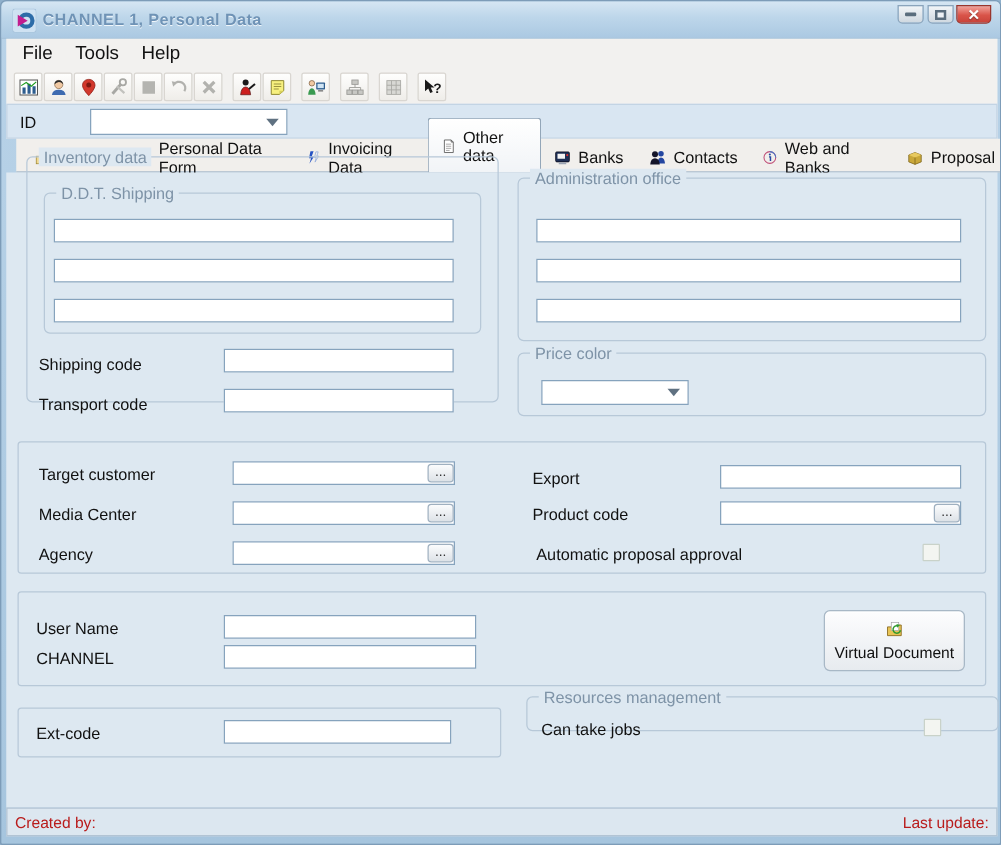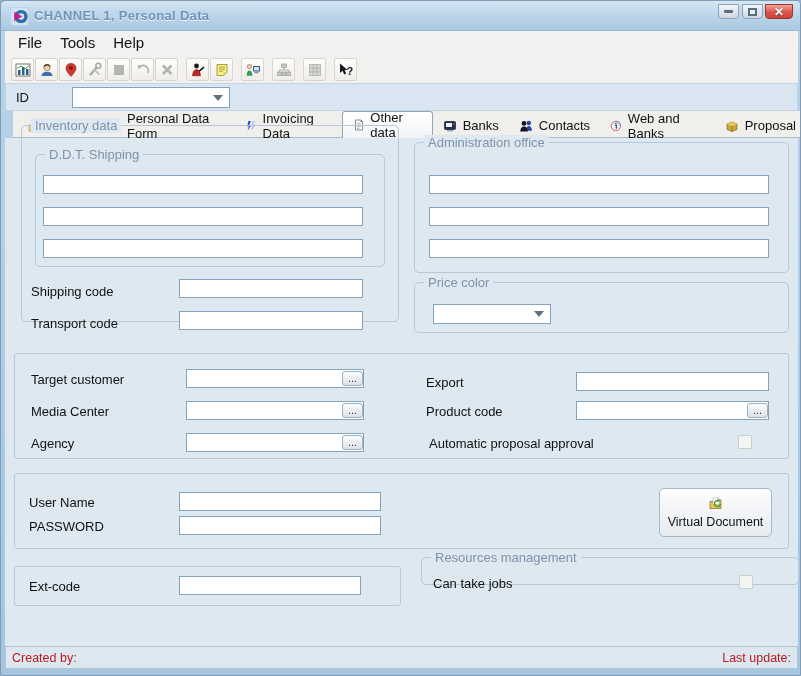--- a/index.html
+++ b/index.html
@@ -43,21 +43,21 @@
   .combo{ position:absolute; background:#fff; border:1px solid #86a3bd; }
   .combo .val{ position:absolute; left:4px; top:2px; font-size:13px; color:#222; }
   .combo .arrow{ position:absolute; right:6px; top:50%; margin-top:-3px; width:0; height:0;
     border-left:5px solid transparent; border-right:5px solid transparent; border-top:6px solid #5f7181; }
   .id-combo{ left:66px; top:3px; width:158px; height:21px; }
   
   .tabstrip{ position:absolute; left:12px; top:110px; width:793px; height:27px;
     background:#f1efec; border-bottom:1px solid #a9bccb; display:flex; align-items:flex-end; padding-left:5px; }
   .tab{ height:23px; display:flex; align-items:center; gap:6px; padding:0 10px; font-size:13px; color:#111; cursor:default; }
   .tab svg{ width:14px; height:14px; }
-  .tab.active{ height:27px; background:linear-gradient(#ffffff,#f1f4f7);
+  .tab.active{ height:44px; background:linear-gradient(#ffffff,#f1f4f7);
     border:1px solid #93a6b8; border-bottom:none; border-radius:3px 3px 0 0; position:relative; top:1px; }
   
   .content{ position:absolute; left:4px; top:137px; width:793px; height:508px; background:#dde8f1; }
   .groupbox{ position:absolute; border:1px solid #b7c8d8; border-radius:5px; }
   .gb-label{ position:absolute; top:-8px; left:9px; padding:0 4px; background:#dde8f1;
     font-size:13px; color:#7e93a7; line-height:15px; white-space:nowrap; }
   .band{ position:absolute; border:1px solid #b7c8d8; border-radius:3px; }
   .flabel{ position:absolute; font-size:13px; color:#111; line-height:19px; white-space:nowrap; }
   .textbox{ position:absolute; height:19px; background:#fff; border:1px solid #86a3bd;
     font:13px "Liberation Sans",sans-serif; padding:0 3px; color:#222; }
@@ -336,21 +336,21 @@
   <div class="wrap" style="left:575px; top:400px; width:193px; height:19px;">
     <input class="textbox" style="left: 0px; top: 0px; width: 193px;" value="">
     <span class="browse">...</span>
   </div>
   <span class="flabel" style="left:428px; top:433px;">Automatic proposal approval</span>
   <span class="chk" style="left:737px; top:434px;"></span>
 
   <div class="band" style="left:13px; top:472px; width:775px; height:76px;"></div>
   <span class="flabel" style="left:28px; top:492px;">User Name</span>
   <input class="textbox" style="left: 178px; top: 491px; width: 202px;" value="">
-  <span class="flabel" style="left:28px; top:516px;">PASSWORD</span>
+  <span class="flabel" style="left:28px; top:516px;">CHANNEL</span>
   <input class="textbox" style="left: 178px; top: 515px; width: 202px;" value="">
   <div class="vd-btn">
     <svg width="16" height="16" viewBox="0 0 16 16">
       <path d="M2 5.5 L6 5.5 L7 4 L13 4 L13 12.5 L2 12.5Z" fill="#e8c455" stroke="#8a6a20" stroke-width="0.7"></path>
       <rect x="5" y="2" width="6" height="6.5" fill="#fff" stroke="#999" stroke-width="0.5"></rect>
       <path d="M12.4 8.2 a3 3 0 1 1 -2.4 -3.6" fill="none" stroke="#2e9a2e" stroke-width="1.2"></path>
       <polygon points="9.2,3.2 12,4 9.8,6.2" fill="#2e9a2e"></polygon>
     </svg>
     <span class="cap">Virtual Document</span>
   </div>

